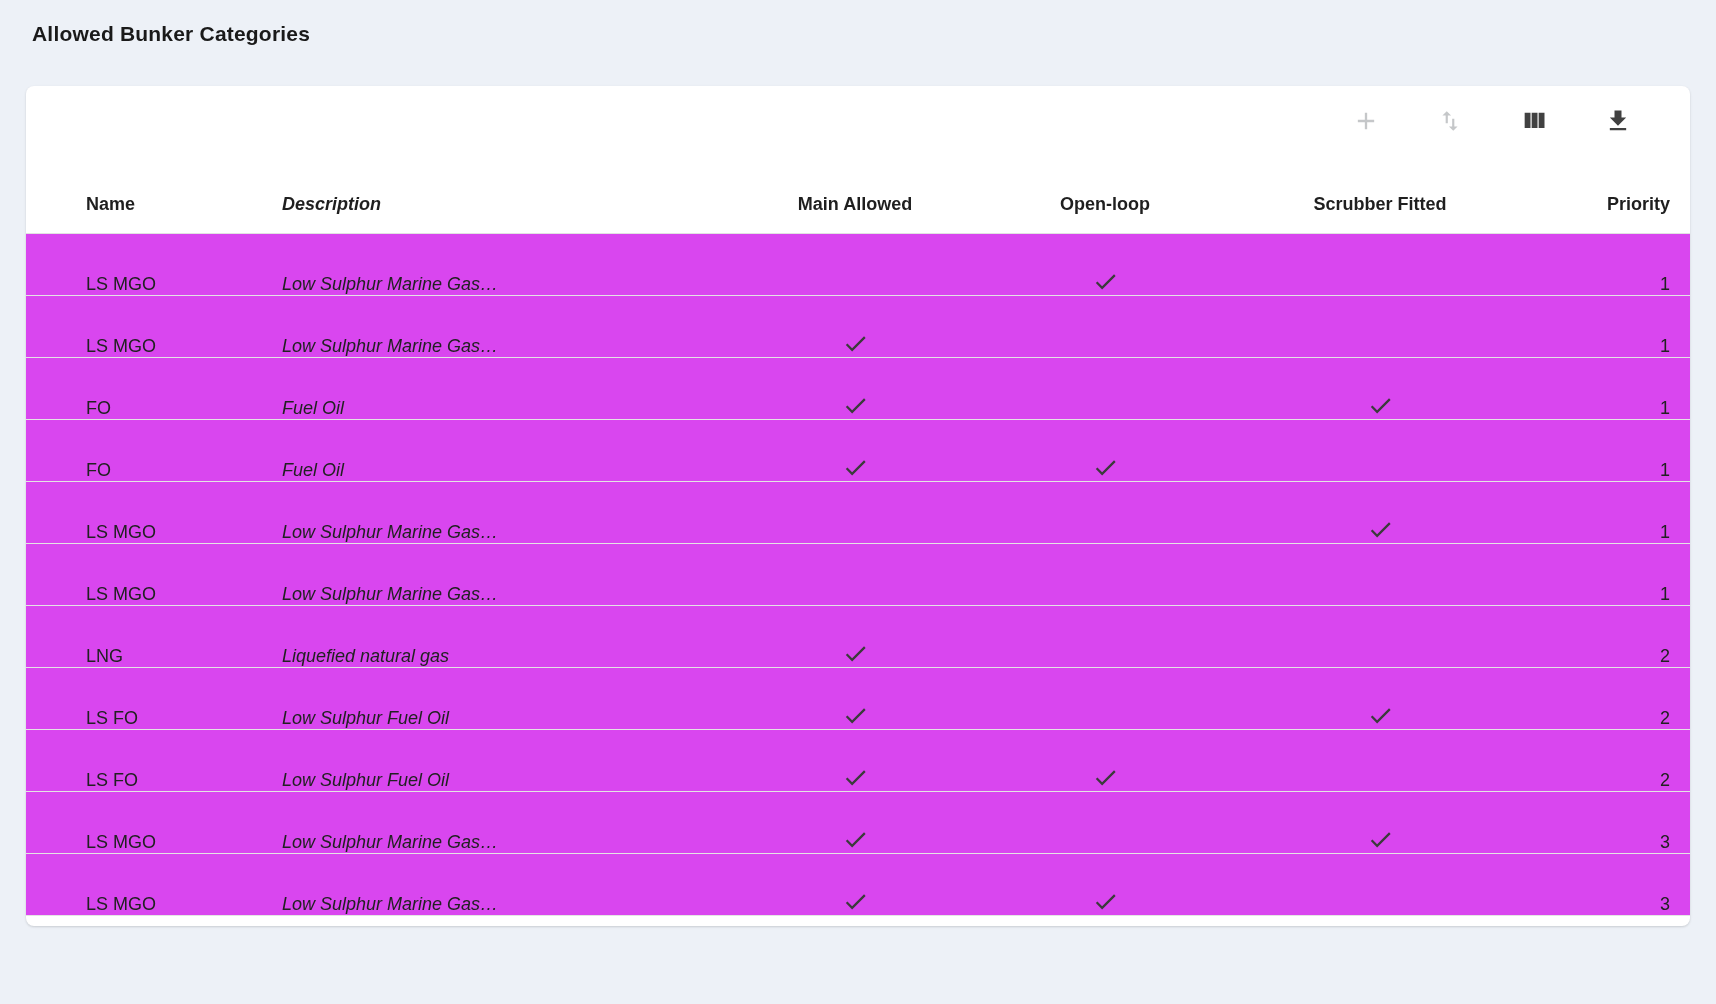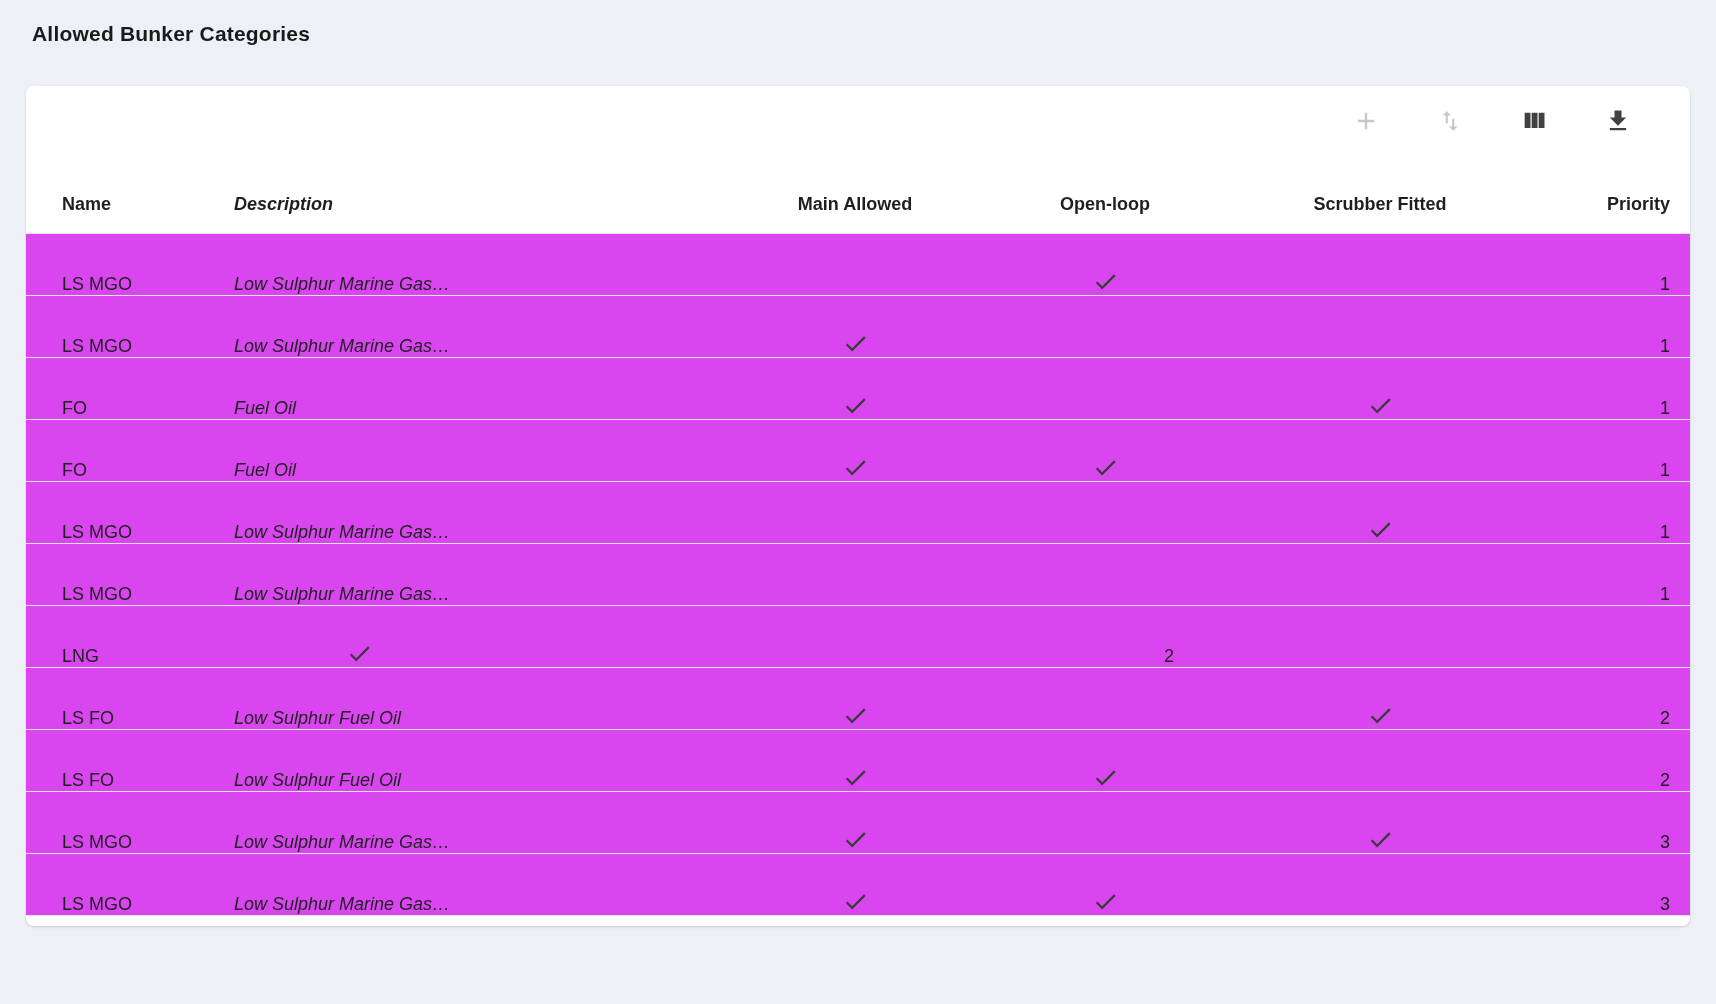--- a/index.html
+++ b/index.html
@@ -64,21 +64,21 @@
   }
   .cell {
     font-size: 18px;
     color: #212121;
     display: flex;
     align-items: center;
     overflow: hidden;
     white-space: nowrap;
   }
   .header-cell { font-weight: 700; color: #1f1f1f; }
-  .align-left   { justify-content: flex-start; text-align: left; }
+  .align-left   { justify-content: flex-start; text-align: left; margin-left: 24px; }
   .align-center { justify-content: center; text-align: center; }
   .align-right  { justify-content: flex-end; text-align: right; }
 
   .col-name            { width: 208px; padding-left: 36px; flex: 0 0 auto; }
   .col-description     { flex: 1 1 auto; min-width: 0; font-style: italic; }
   .col-main_engine     { width: 250px; flex: 0 0 auto; }
   .col-open_loop       { width: 250px; flex: 0 0 auto; }
   .col-scrubber_fitted { width: 300px; flex: 0 0 auto; }
   .col-priority        { width: 160px; padding-right: 20px; flex: 0 0 auto; }
 
@@ -196,20 +196,21 @@
           <div class="trow">
             <div class="cell col-name align-left">LS MGO</div>
             <div class="cell col-description align-left">Low Sulphur Marine Gas…</div>
             <div class="cell col-main_engine align-center"></div>
             <div class="cell col-open_loop align-center"></div>
             <div class="cell col-scrubber_fitted align-center"></div>
             <div class="cell col-priority align-right">1</div>
           </div>
           <div class="trow">
             <div class="cell col-name align-left">LNG</div>
+            <div class="cell col-description align-left">Liquefied natural gas</div>
             <div class="cell col-main_engine align-center">
               <svg class="check-icon" width="27" height="27" viewBox="0 0 24 24">
                 <path d="M9 16.17 4.83 12l-1.42 1.41L9 19 21 7l-1.41-1.41z"></path>
               </svg>
             </div>
             <div class="cell col-open_loop align-center"></div>
             <div class="cell col-scrubber_fitted align-center"></div>
             <div class="cell col-priority align-right">2</div>
           </div>
           <div class="trow">

